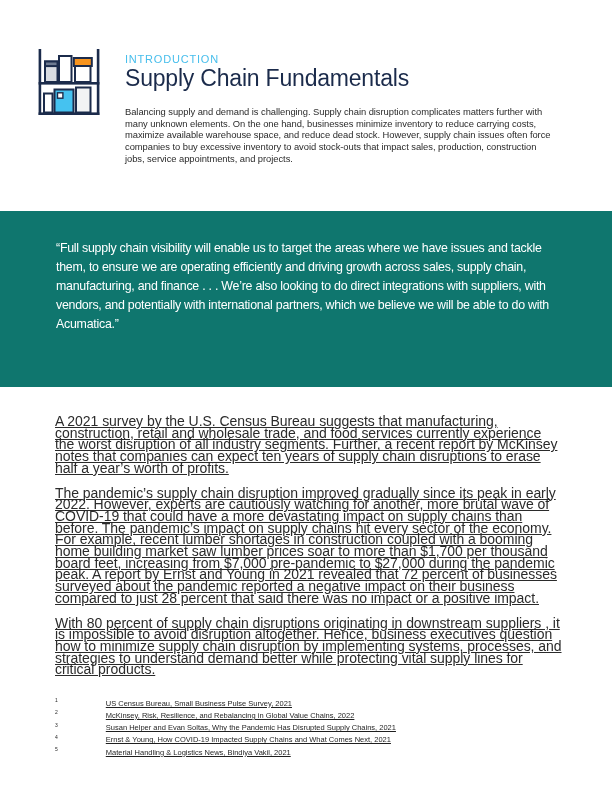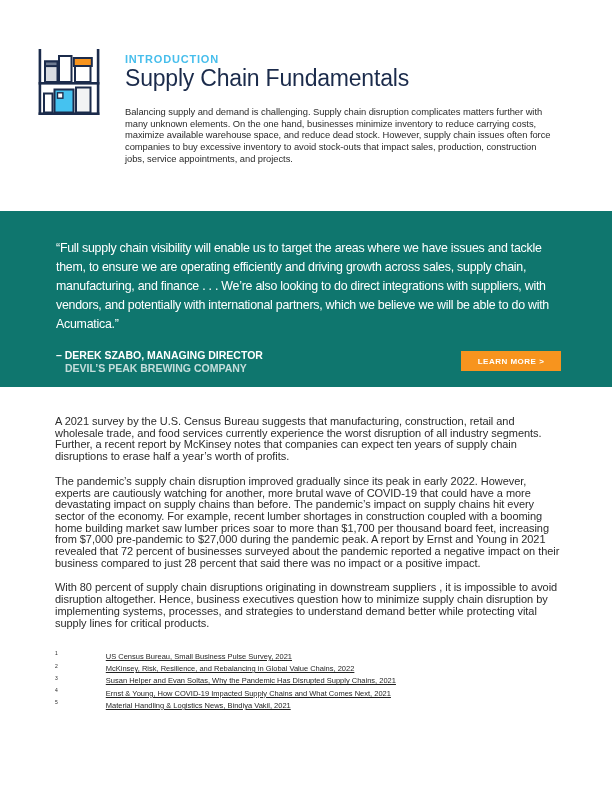--- a/index.html
+++ b/index.html
@@ -18,21 +18,21 @@
     left: 38px; top: 49px;
     width: 62px; height: 66px;
   }
   .header-text {
     position: absolute;
     left: 125px; top: 53px;
     width: 432px;
   }
   .eyebrow {
     font-size: 11px;
-    font-weight: bold;
+    font-weight: normal;
     letter-spacing: 0.8px;
     color: #47BEEC;
   }
   .page-title {
     margin-top: 0;
     font-size: 23px;
     font-weight: normal;
     letter-spacing: -0.2px;
     color: #1B2B4B;
   }
@@ -82,25 +82,26 @@
     cursor: pointer;
   }
 
   
   .main-body {
     position: absolute;
     left: 55px; top: 416px;
     width: 508px;
   }
   .body-para {
-    font-size: 11px;
+    font-size: 14px;
     line-height: 11.7px;
     letter-spacing: -0.05px;
     color: #2b2b2b;
     margin-bottom: 13px;
+    text-decoration: underline;
   }
 
   
   .footnotes { margin-top: 20px; list-style: none; }
   .footnote {
     font-size: 7.5px;
     line-height: 9.8px;
     color: #1f1f1f;
   }
   .footnote sup {
@@ -146,27 +147,20 @@
 </div>
 
 <div class="header-text">
   <div class="eyebrow">INTRODUCTION</div>
   <h1 class="page-title">Supply Chain Fundamentals</h1>
   <p class="intro-para">Balancing supply and demand is challenging. Supply chain disruption complicates matters further with many unknown elements. On the one hand, businesses minimize inventory to reduce carrying costs, maximize available warehouse space, and reduce dead stock. However, supply chain issues often force companies to buy excessive inventory to avoid stock-outs that impact sales, production, construction jobs, service appointments, and projects.</p>
 </div>
 
 <section class="quote-band">
   <p class="quote-text">“Full supply chain visibility will enable us to target the areas where we have issues and tackle them, to ensure we are operating efficiently and driving growth across sales, supply chain, manufacturing, and finance . . . We’re also looking to do direct integrations with suppliers, with vendors, and potentially with international partners, which we believe we will be able to do with Acumatica.”</p>
-  <div class="quote-footer">
-    <div class="attribution">
-      <div class="line1">– DEREK SZABO, MANAGING DIRECTOR</div>
-      <div class="line2">DEVIL’S PEAK BREWING COMPANY</div>
-    </div>
-    <button class="learn-more-btn">LEARN MORE &gt;</button>
-  </div>
 </section>
 
 <main class="main-body">
   <p class="body-para">A 2021 survey by the U.S. Census Bureau suggests that manufacturing, construction, retail and wholesale trade, and food services currently experience the worst disruption of all industry segments. Further, a recent report by McKinsey notes that companies can expect ten years of supply chain disruptions to erase half a year’s worth of profits.</p>
   <p class="body-para">The pandemic’s supply chain disruption improved gradually since its peak in early 2022. However, experts are cautiously watching for another, more brutal wave of COVID-19 that could have a more devastating impact on supply chains than before. The pandemic’s impact on supply chains hit every sector of the economy. For example, recent lumber shortages in construction coupled with a booming home building market saw lumber prices soar to more than $1,700 per thousand board feet, increasing from $7,000 pre-pandemic to $27,000 during the pandemic peak. A report by Ernst and Young in 2021 revealed that 72 percent of businesses surveyed about the pandemic reported a negative impact on their business compared to just 28 percent that said there was no impact or a positive impact.</p>
   <p class="body-para">With 80 percent of supply chain disruptions originating in downstream suppliers , it is impossible to avoid disruption altogether. Hence, business executives question how to minimize supply chain disruption by implementing systems, processes, and strategies to understand demand better while protecting vital supply lines for critical products.</p>
 
   <ul class="footnotes">
     <li class="footnote">
       <sup>1</sup><span class="fn-link">US Census Bureau, Small Business Pulse Survey, 2021</span>

